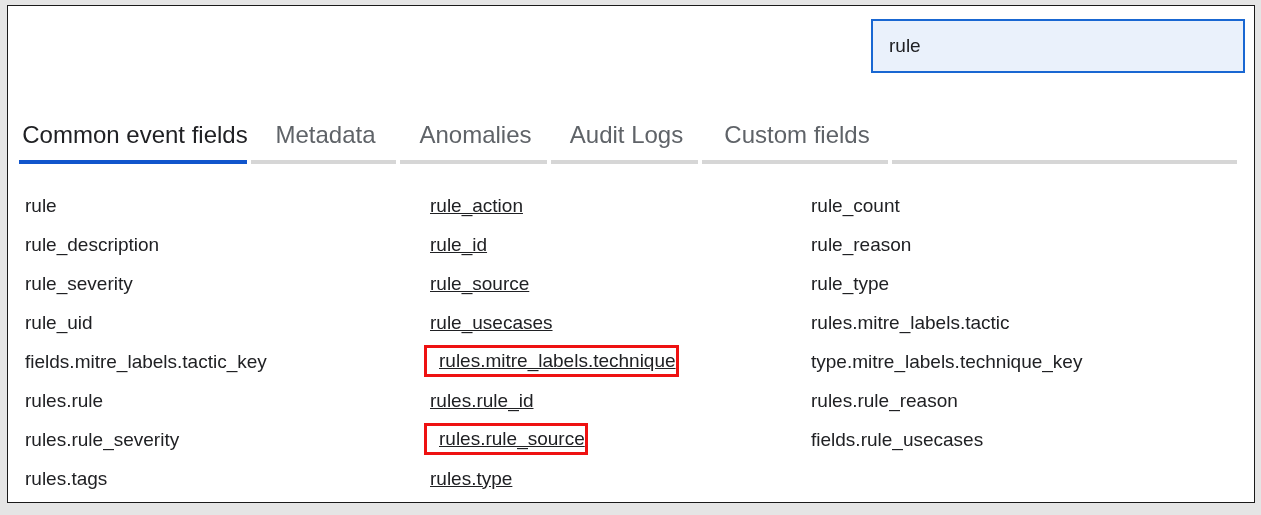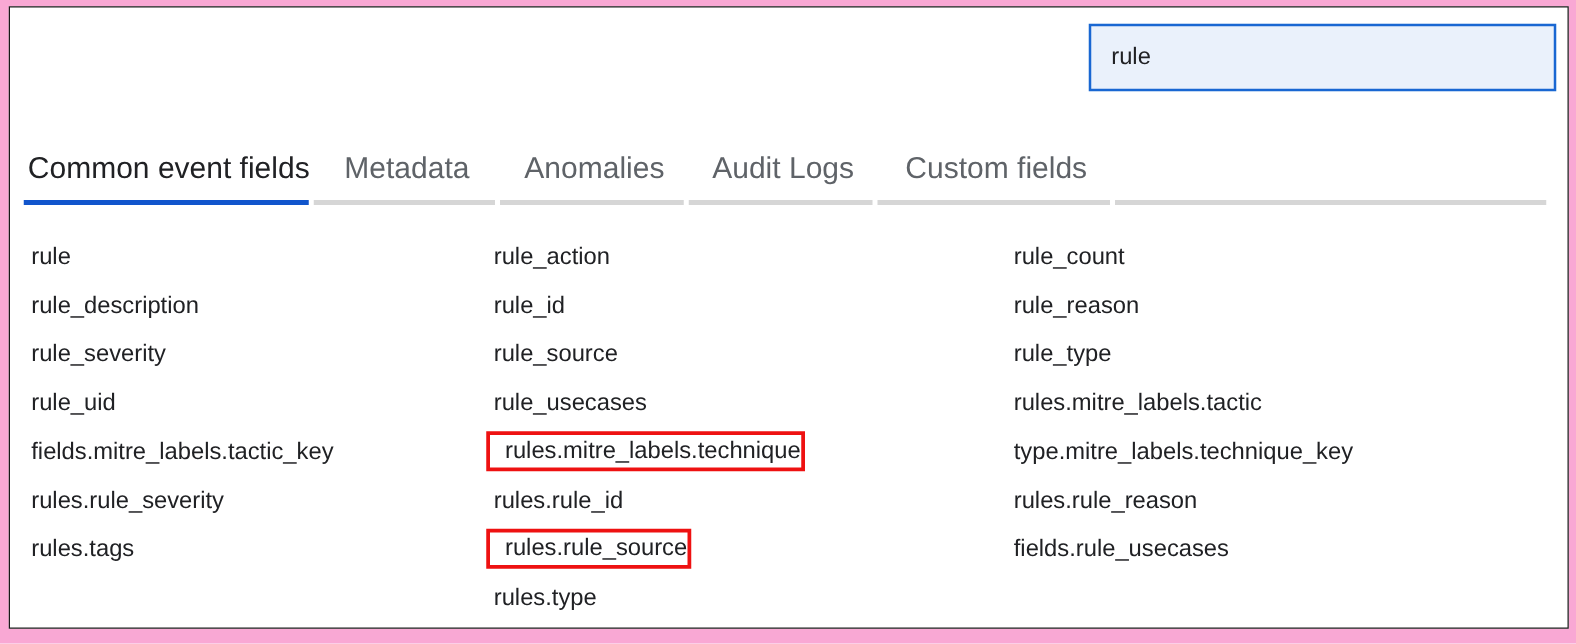--- a/index.html
+++ b/index.html
@@ -15,21 +15,21 @@
   body {
     font-family: "Liberation Sans", sans-serif;
     color: #202124;
     -webkit-font-smoothing: antialiased;
   }
 
   #root {
     position: relative;
     width: 1261px;
     height: 515px;
-    background: #f9a8d4;
+    background: #e5e5e5;
   }
 
   
   .card-frame {
     position: absolute;
     left: 7px;
     top: 5px;
     width: 1248px;
     height: 498px;
     border: 1px solid #1a1a1a;
@@ -111,21 +111,21 @@
     left: 0;
     top: 186px;
     width: 1261px;
     height: 320px;
   }
   .field-col {
     position: absolute;
     top: 0;
   }
   .field-col.c1 { left: 19px;  width: 385px; }
-  .field-col.c2 { left: 389px; width: 400px; }
+  .field-col.c2 { left: 424px; width: 400px; text-decoration: underline; }
   .field-col.c3 { left: 805px; width: 440px; }
 
   .field-item {
     height: 39px;
     display: flex;
     align-items: center;
     font-size: 19px;
     color: #202124;
     white-space: nowrap;
     cursor: pointer;
@@ -211,20 +211,25 @@
             <span class="label">rule_uid</span>
           </div>
         </div>
         <div class="rowwrap">
           <div class="field-item">
             <span class="label">fields.mitre_labels.tactic_key</span>
           </div>
         </div>
         <div class="rowwrap">
           <div class="field-item">
+            <span class="label">rules.rule</span>
+          </div>
+        </div>
+        <div class="rowwrap">
+          <div class="field-item">
             <span class="label">rules.rule_severity</span>
           </div>
         </div>
         <div class="rowwrap">
           <div class="field-item">
             <span class="label">rules.tags</span>
           </div>
         </div>
       </div>
     <div class="field-col c2">

